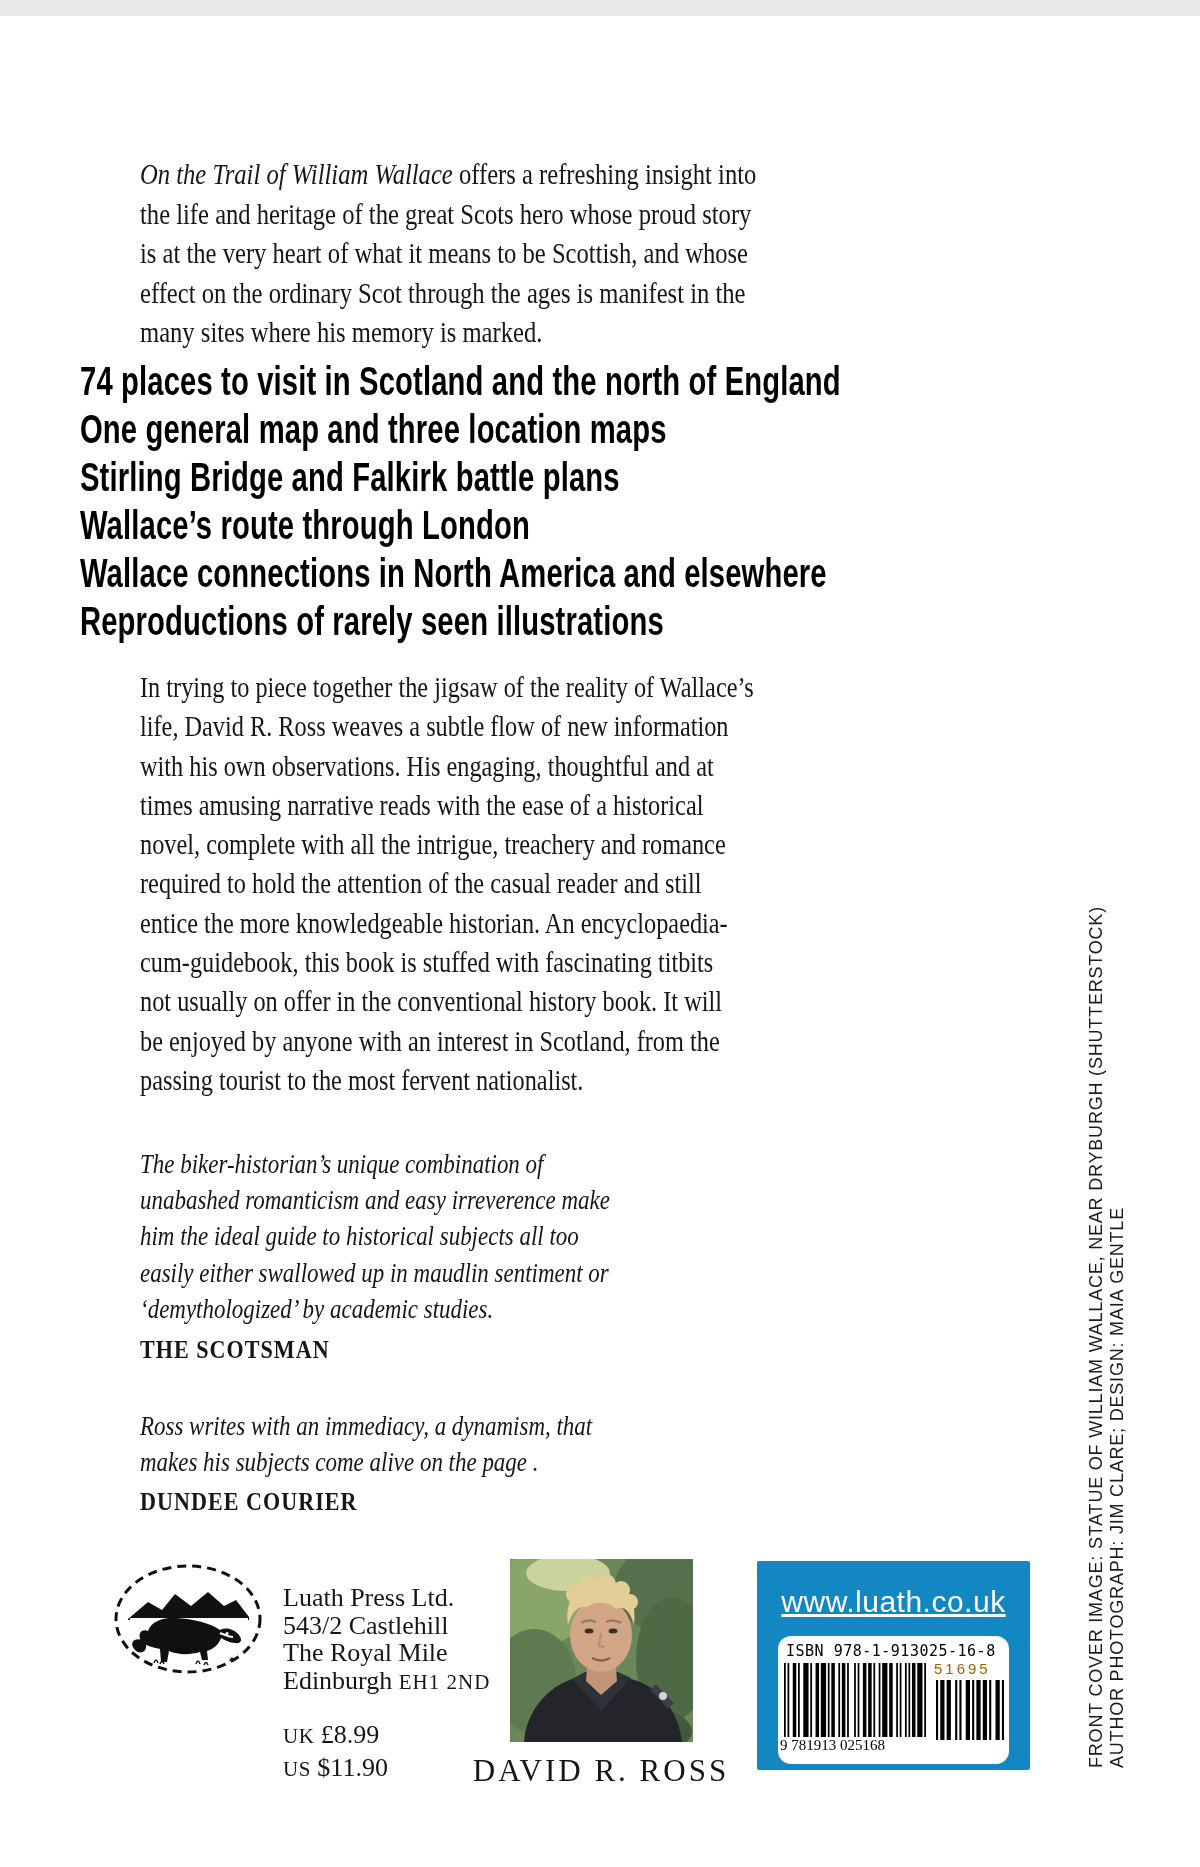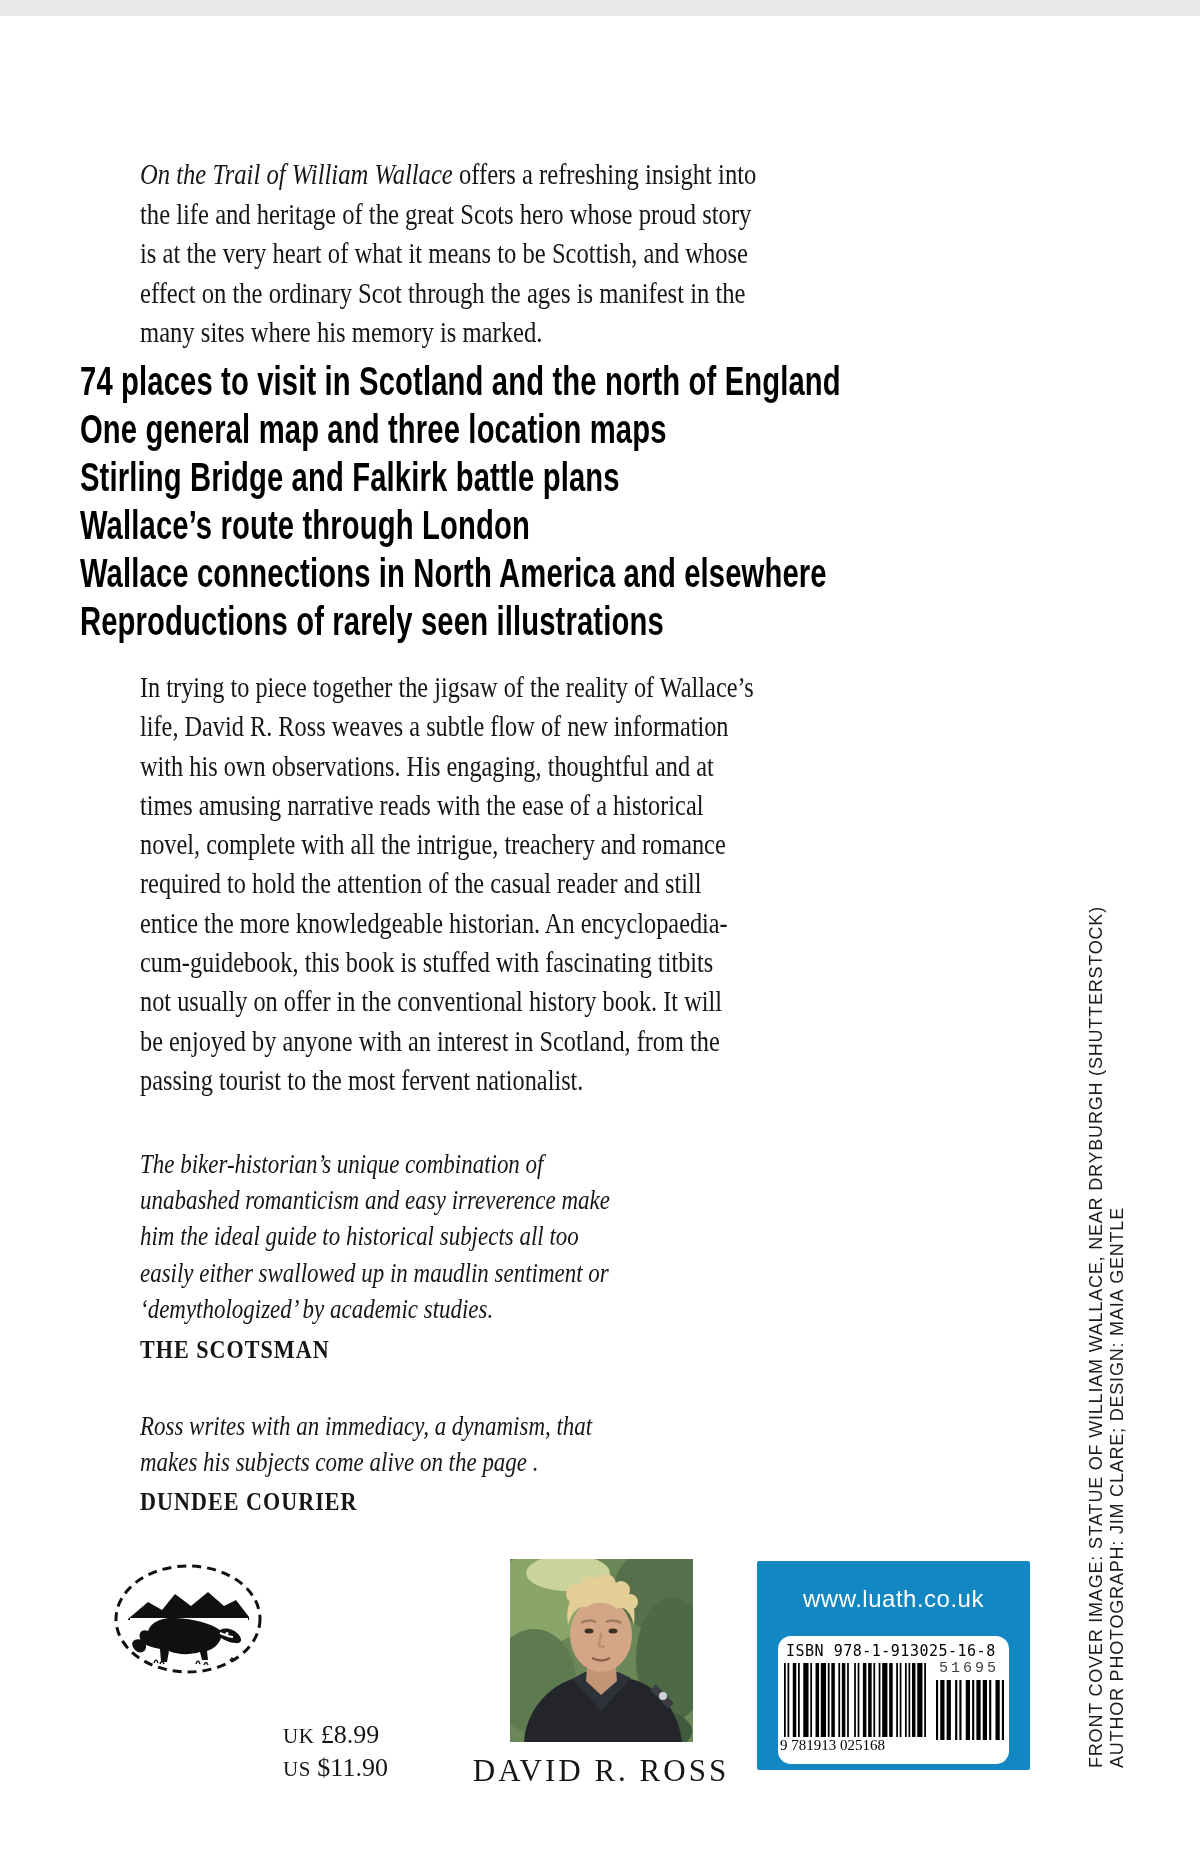--- a/index.html
+++ b/index.html
@@ -35,31 +35,31 @@
   .pub .postcode{font-size:21px;letter-spacing:1px;}
   .prices{left:283px;top:1703px;font-size:26px;line-height:32px;}
   .prices .cur-label{font-size:21px;letter-spacing:0.5px;}
   
   .photo{left:510px;top:1543px;width:183px;height:183px;}
   .photo-caption{left:455px;top:1737px;width:292px;text-align:center;font-size:31px;
                  letter-spacing:3px;}
   
   .barcode-panel{left:757px;top:1545px;width:273px;height:209px;border-radius:2px;}
   .site-url{position:absolute;left:0;top:24px;width:100%;text-align:center;color:#fff;
-            font-family:"Liberation Sans",sans-serif;font-size:24px;letter-spacing:0.5px;}
+            font-family:"Liberation Sans",sans-serif;font-size:30px;letter-spacing:0.5px;text-decoration:underline;}
   .isbn-box{position:absolute;left:21px;top:75px;width:231px;height:128px;background:#fff;border-radius:13px;}
   .isbn-label{position:absolute;left:8px;top:6px;font-family:"DejaVu Sans Mono",monospace;
               font-size:15px;letter-spacing:0.5px;color:#000;white-space:nowrap;}
   .ean-main{position:absolute;left:6px;top:27px;}
   .ean-digits{position:absolute;left:2px;top:101px;width:150px;
               font-family:Liberation Serif, serif;font-size:15px;color:#000;
               white-space:nowrap;}
-  .supp-digits{position:absolute;left:156px;top:24px;width:70px;text-align:center;
-               font-family:Liberation Mono, monospace;font-size:15px;letter-spacing:3px;
-               color:#404040;}
+  .supp-digits{position:absolute;left:156px;top:24px;width:70px;text-align:left;
+               font-family:Liberation Sans, sans-serif;font-size:15px;letter-spacing:3px;
+               color:#a16207;}
   .ean-supp{position:absolute;left:158px;top:44px;}
   
   .credits{left:1086px;top:1752px;transform:rotate(-90deg);transform-origin:0 0;
            font-family:"Liberation Sans",sans-serif;font-size:18px;line-height:21px;
            letter-spacing:0.8px;white-space:pre;color:#1c1c1c;}
 </style>
 </head>
 <body>
 
 <div id="cover">
@@ -109,20 +109,27 @@
                C114,65 122,67 127,73 C131,78 129,82 123,81 C118,81 113,78 109,76
                C107,82 102,87 95,89 L96,98 L90,98 L88,90 C78,93 66,93 57,89
                L55,100 L49,100 L48,87 C40,85 34,84 30,80 Z" fill="#101010"></path>
       <path d="M31,78 C21,75 17,81 23,88 C28,93 35,90 34,83 Z" fill="#101010"></path>
       <path d="M108,71 C113,73 117,75 121,75" stroke="#ffffff" stroke-width="2" fill="none"></path>
       <circle cx="115" cy="71.5" r="1.6" fill="#ffffff"></circle>
       <path d="M42,101 q2,-6 4,0 M48,102 q2,-5 4,0 M84,102 q2,-6 4,0 M92,103 q2,-5 4,0 M118,99 q2,-6 4,0" stroke="#101010" stroke-width="1.5" fill="none"></path>
     </svg>
   </div>
 
+  <div class="abs pub">
+    <div>Luath Press Ltd.</div>
+    <div>543/2 Castlehill</div>
+    <div>The Royal Mile</div>
+    <div><span>Edinburgh</span>
+      <span class="postcode">EH1 2ND</span></div>
+  </div>
 
   <div class="abs prices">
     <div><span class="cur-label">UK</span> <span>£8.99</span></div>
     <div><span class="cur-label">US</span> <span>$11.90</span></div>
   </div>
 
   <div class="abs photo">
     <svg width="183" height="183" viewBox="0 0 183 183" aria-hidden="true">
       <rect width="183" height="183" fill="#6b8657"></rect>
       <ellipse cx="30" cy="40" rx="52" ry="46" fill="#8aa568"></ellipse>

